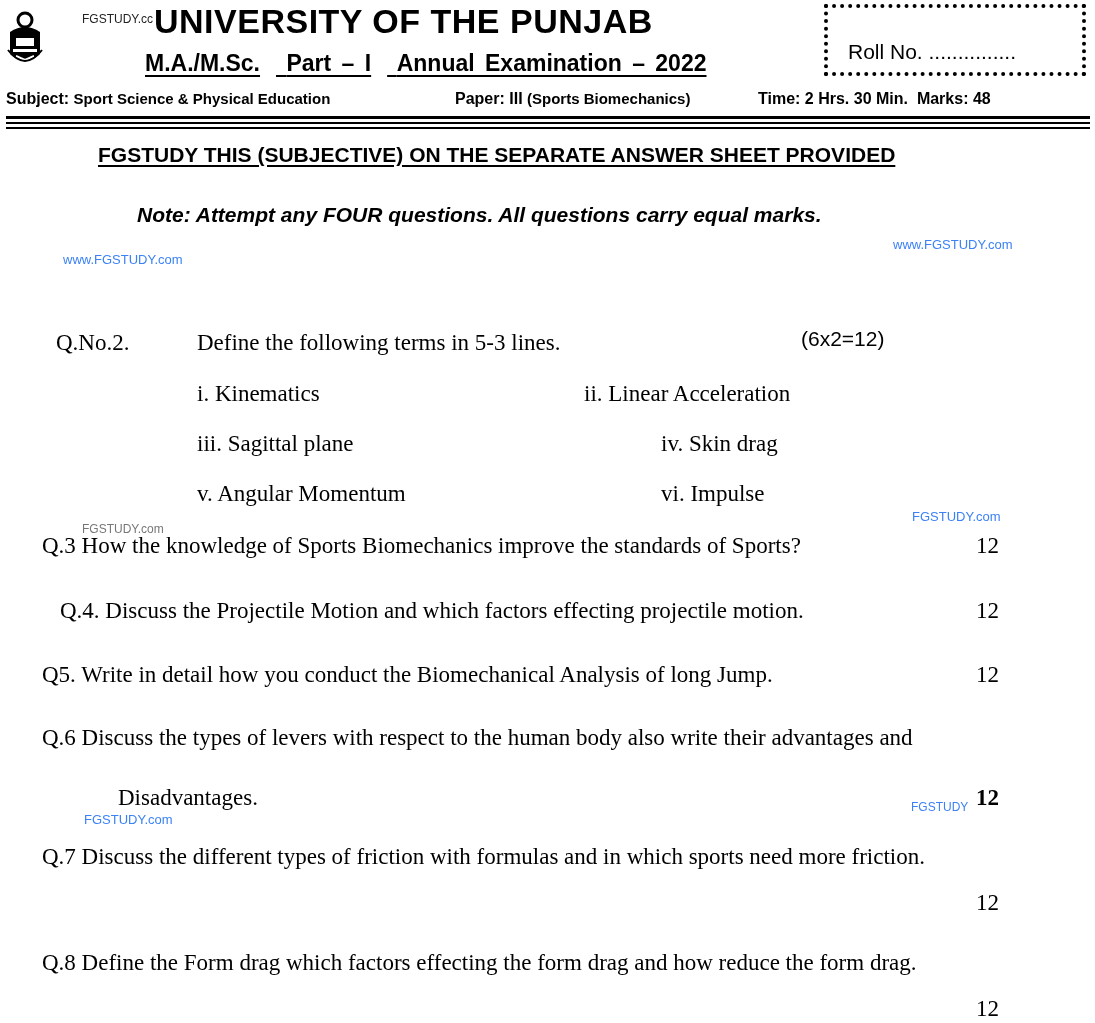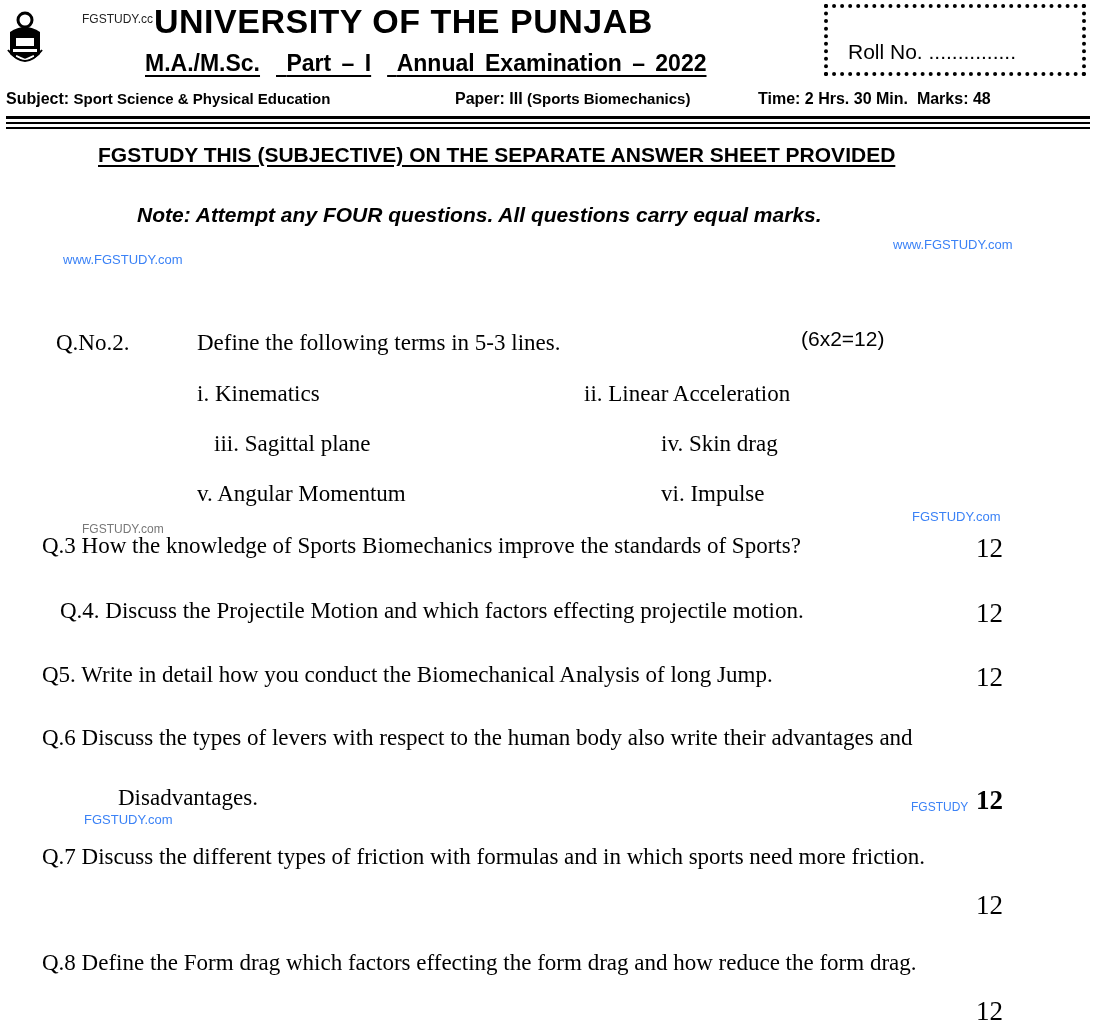--- a/index.html
+++ b/index.html
@@ -35,21 +35,21 @@
 
     .wm { font-family: "Liberation Sans", sans-serif; font-size: 13px; color: #3b82f6; }
     .wm1 { left: 893px; top: 237px; }
     .wm2 { left: 63px; top: 252px; }
     .wm3 { left: 912px; top: 509px; }
     .wm4 { left: 82px; top: 522px; font-size: 12px; color: #777; }
     .wm5 { left: 84px; top: 812px; }
     .wm6 { left: 911px; top: 800px; font-size: 12px; }
 
     .q-text { font-size: 23px; font-family: "Liberation Serif", serif; }
-    .marks { font-size: 27px; font-family: "Liberation Serif", serif; }
+    .marks { font-size: 23px; font-family: "Liberation Serif", serif; }
     .sans-marks { font-family: "Liberation Sans", sans-serif; font-size: 21px; }
   </style>
 </head>
 <body>
 
 <div class="abs logo">
   <svg width="42" height="62" viewBox="0 0 42 62">
     <circle cx="21" cy="10" r="7" fill="none" stroke="#000" stroke-width="3"></circle>
     <path d="M6 22 Q21 12 36 22 L36 44 Q21 58 6 44 Z" fill="#000"></path>
     <rect x="12" y="28" width="18" height="8" fill="#fff"></rect>
@@ -95,21 +95,21 @@
 <div class="abs wm wm4">FGSTUDY.com</div>
 <div class="abs wm wm5">FGSTUDY.com</div>
 <div class="abs wm wm6">FGSTUDY</div>
 
 <div class="abs q-text" style="left:56px; top:330px;">Q.No.2.</div>
 <div class="abs q-text" style="left:197px; top:330px;">Define the following terms in 5-3 lines.</div>
 <div class="abs sans-marks" style="left:801px; top:327px;">(6x2=12)</div>
 
 <div class="abs q-text" style="left:197px; top:381px;text-align:center;">i. Kinematics</div>
 <div class="abs q-text" style="left:584px; top:381px;">ii.  Linear Acceleration</div>
-<div class="abs q-text" style="left:197px; top:431px;margin-left:17px;">iii. Sagittal plane</div>
+<div class="abs q-text" style="left:197px; top:431px;">iii. Sagittal plane</div>
 <div class="abs q-text" style="left:661px; top:431px;">iv.  Skin drag</div>
 <div class="abs q-text" style="left:197px; top:481px;">v. Angular Momentum</div>
 <div class="abs q-text" style="left:661px; top:481px;">vi. Impulse</div>
 
 <div class="abs q-text" style="left:42px; top:533px;">Q.3 How the knowledge of Sports Biomechanics improve the standards of Sports?</div>
 <div class="abs marks" style="left:976px; top:533px;">12</div>
 
 <div class="abs q-text" style="left:42px; top:598px;margin-left:18px;">Q.4. Discuss the Projectile Motion and which factors effecting projectile motion.</div>
 <div class="abs marks" style="left:976px; top:598px;">12</div>
 

